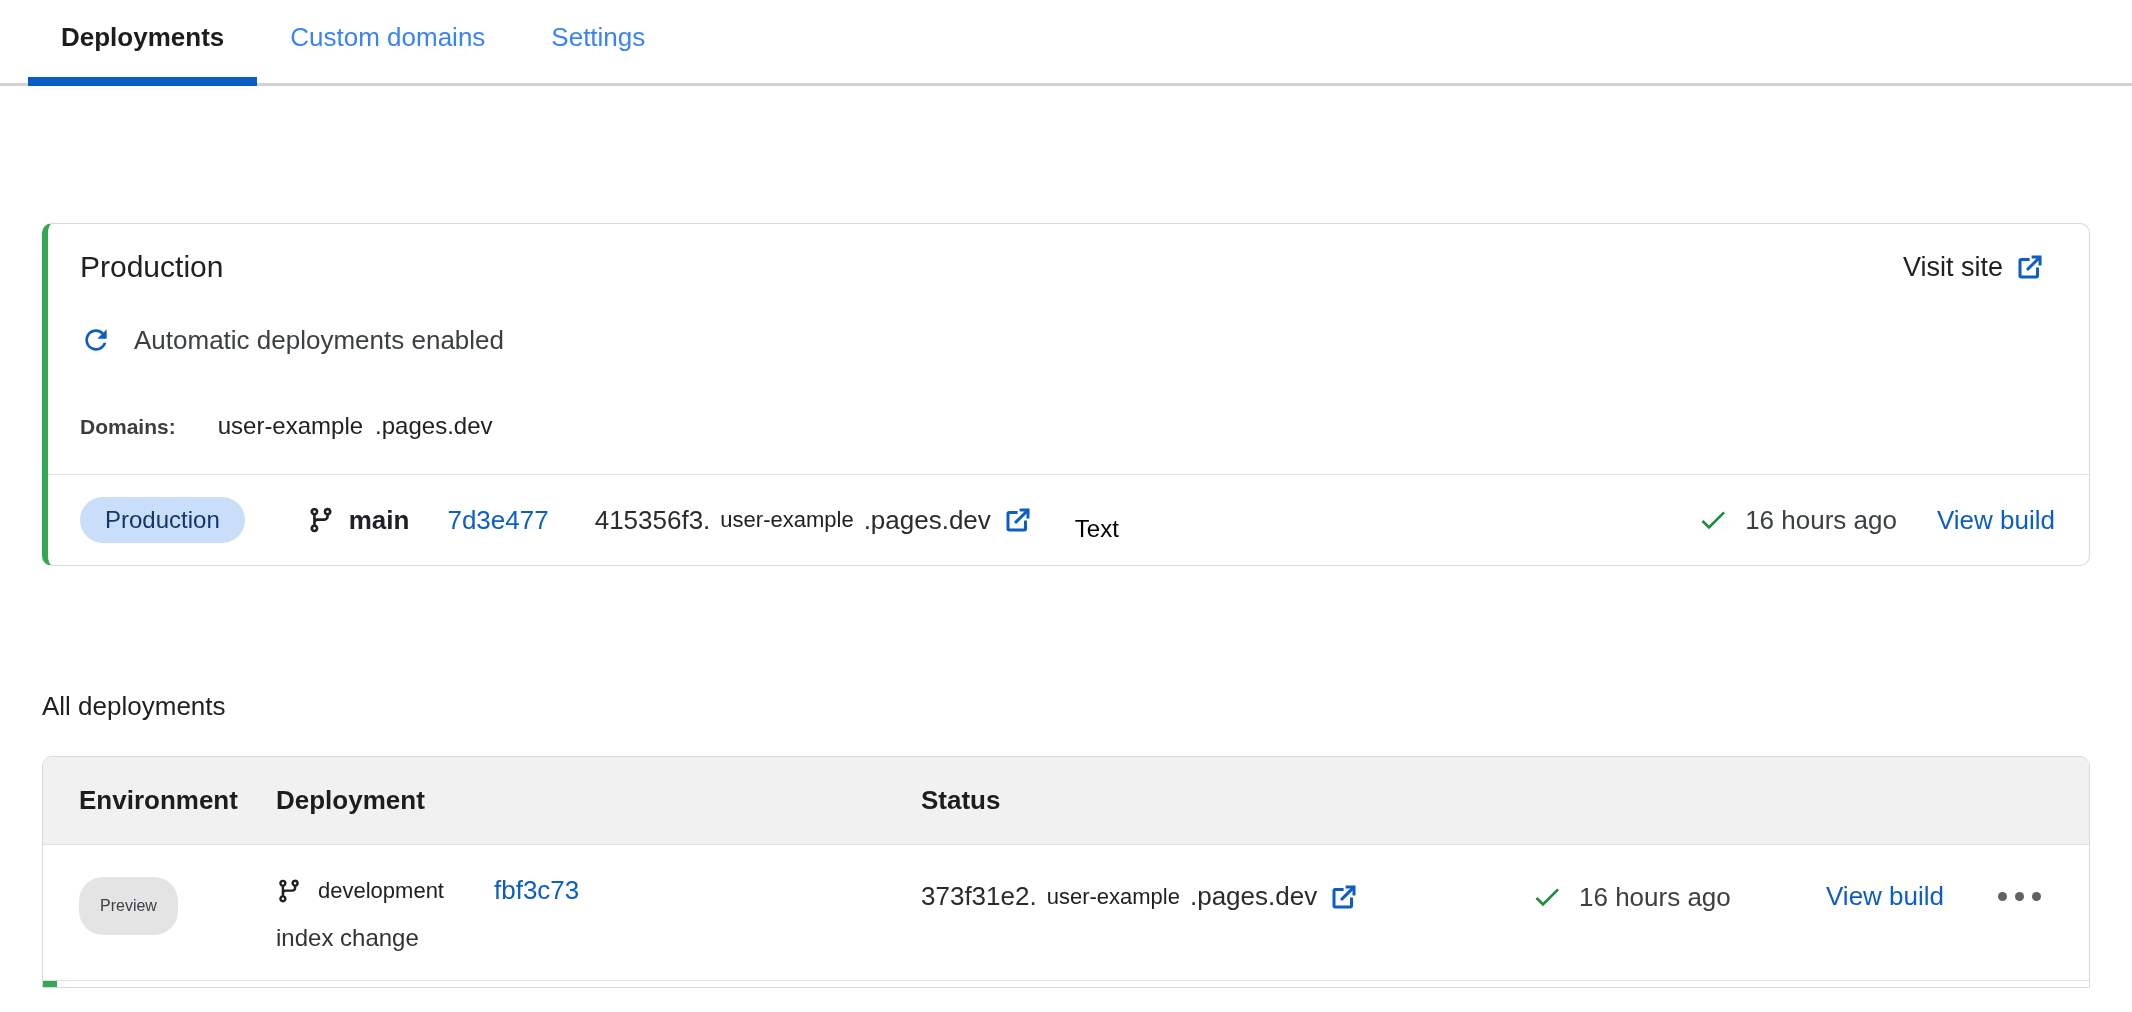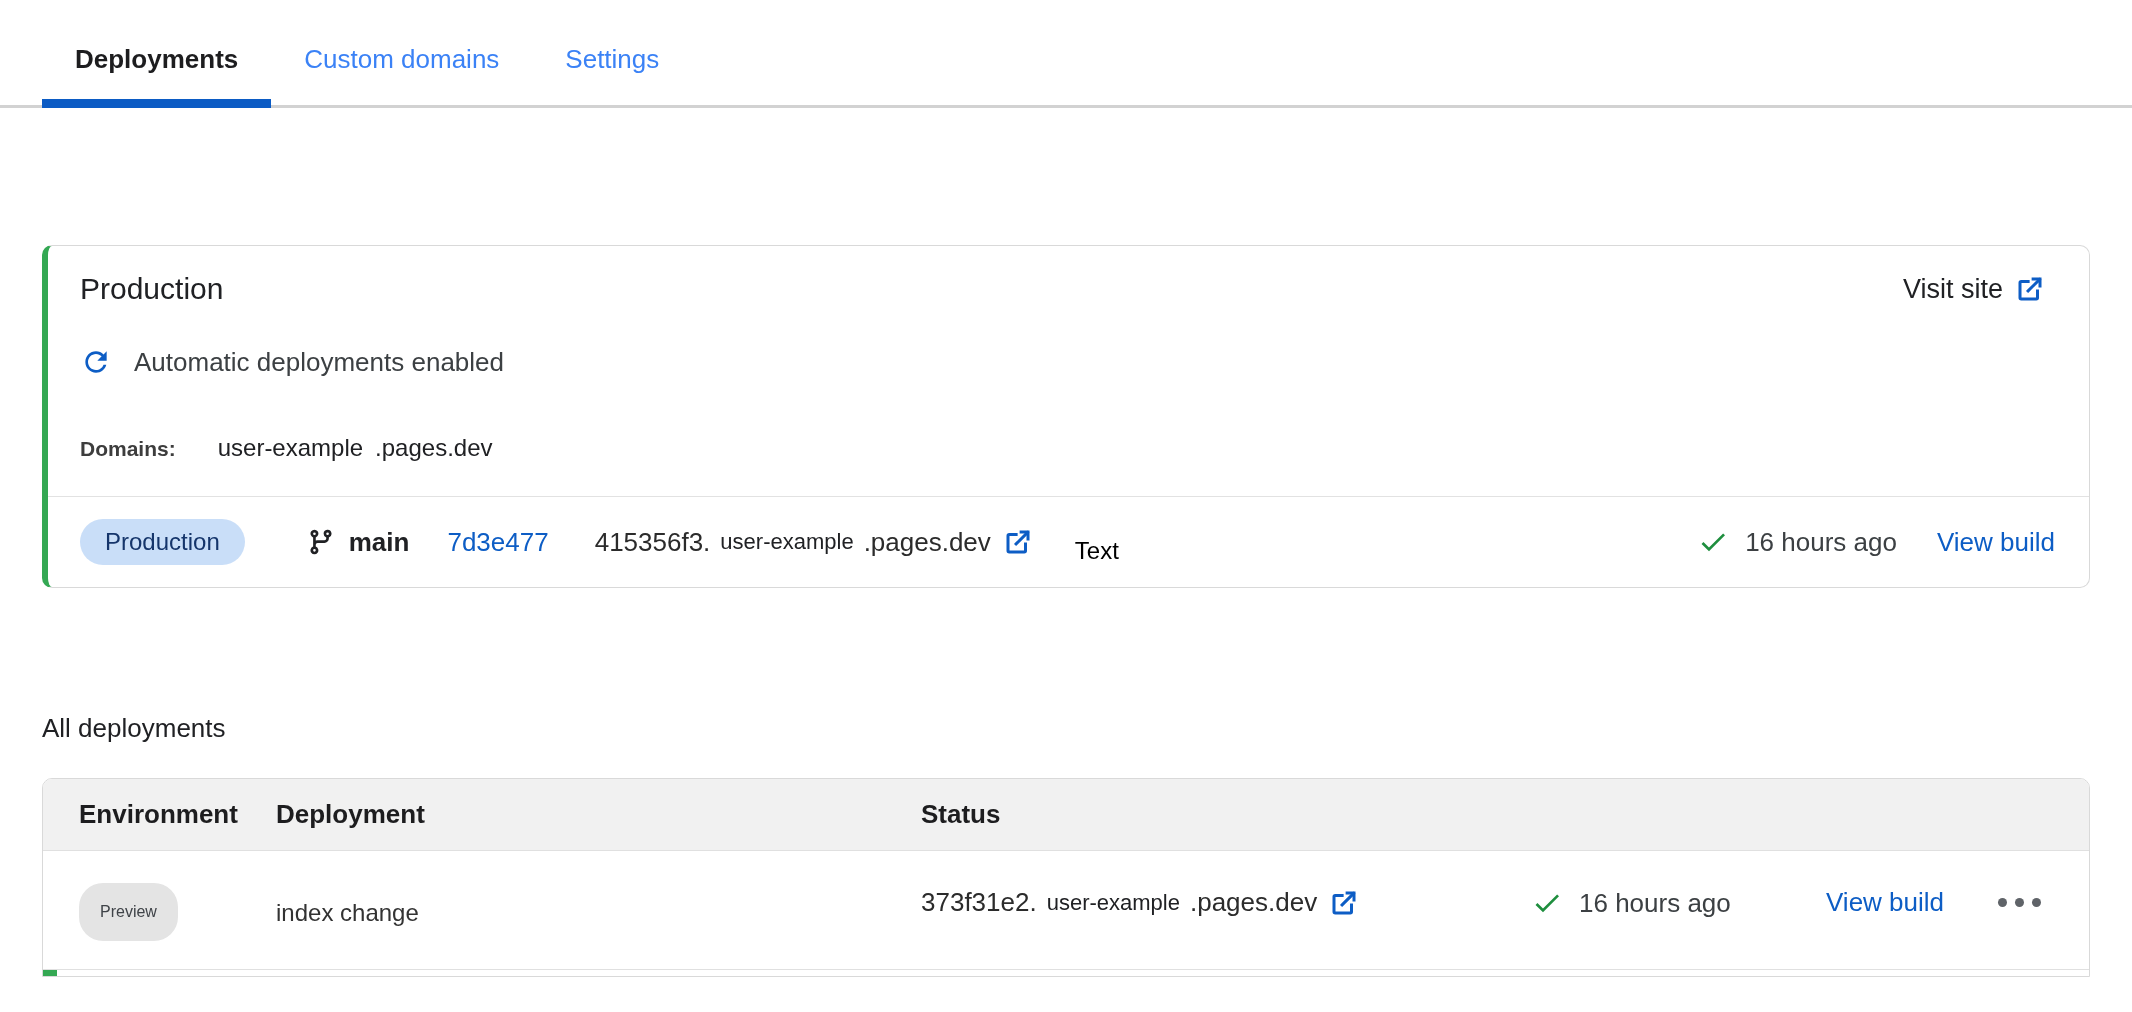--- a/index.html
+++ b/index.html
@@ -1,20 +1,20 @@
 <!DOCTYPE html>
 <html><head>
 <meta charset="utf-8">
 <style>
   * { margin:0; padding:0; box-sizing:border-box; }
   html,body { width:2132px; height:1012px; background:#ffffff; overflow:hidden;
     font-family:"Liberation Sans", sans-serif; color:#202124; }
 
   
-  .tabbar { display:flex; align-items:flex-end; padding:0 42px; border-bottom:3px solid #d2d2d2; height:108px; }
+  .tabbar { display:flex; align-items:flex-end; padding:0 28px; border-bottom:3px solid #d2d2d2; height:86px; }
   .tab { font-size:26px; color:#3b82f6; padding:0 33px 30px 33px; cursor:pointer; position:relative; white-space:nowrap; }
   .tab.active { color:#1d1d1f; font-weight:700; }
   .tab.active::after { content:""; position:absolute; left:0; right:0; bottom:-3px; height:9px; background:#0b5bc4; }
 
   
   .prod-card { margin:137px 42px 0 42px; border:1px solid #d9d9d9; border-left:6px solid #34a853;
     border-radius:10px; background:#fff; }
   .card-inner { padding:26px 44px 0 32px; }
   .card-head { display:flex; justify-content:space-between; align-items:center; }
   .card-title { font-size:30px; font-weight:400; color:#202124; }
@@ -44,21 +44,21 @@
 
   .status-group { margin-left:auto; display:flex; align-items:center; }
   .time-text { font-size:26px; color:#3c4043; margin-left:16px; }
   .view-build { font-size:26px; color:#0d5dc5; cursor:pointer; text-decoration:none; }
   .prod-row .view-build { margin-left:40px; }
 
   
   .section-title { margin:125px 42px 0 42px; font-size:26px; font-weight:400; color:#202124; }
   .deploy-table { margin:34px 42px 0 42px; border:1px solid #d9d9d9; border-radius:10px 10px 0 0; overflow:hidden; background:#fff; }
   .t-header { display:grid; grid-template-columns:197px 645px 610px 295px 1fr; background:#f1f1f1;
-    padding:0 0 0 36px; height:72px; align-items:center; border-bottom:1px solid #e0e0e0; }
+    padding:0 0 0 36px; height:88px; align-items:center; border-bottom:1px solid #e0e0e0; }
   .t-header .th { font-size:26px; font-weight:700; color:#1d1d1f; }
   .t-row { display:grid; grid-template-columns:197px 645px 610px 295px 1fr; padding:30px 0 28px 36px; align-items:start; }
   .cell-env { padding-top:2px; }
   .source-line1 { display:flex; align-items:center; }
   .source-branch { font-size:22px; color:#202124; margin-left:16px; }
   .source-line1 .hash-link { margin-left:50px; }
   .commit-msg { font-size:24px; color:#333; margin-top:18px; }
   .cell-deploy { display:flex; align-items:center; padding-top:6px; }
   .cell-status { display:flex; align-items:center; padding-top:6px; }
   .cell-actions { display:flex; align-items:center; justify-content:space-between; padding:6px 44px 0 0; }
@@ -160,20 +160,29 @@
     <span class="th">Status</span>
     <span class="th"></span>
   </div>
 
   <div class="t-row">
     <div class="cell-env">
       <span class="badge badge-preview">Preview</span>
     </div>
 
     <div class="cell-source">
+      <div class="source-line1">
+        <span>
+          <svg width="26" height="26" viewBox="0 0 16 16" fill="#202124">
+            <path d="M9.5 3.25a2.25 2.25 0 1 1 3 2.122V6A2.5 2.5 0 0 1 10 8.5H6a1 1 0 0 0-1 1v1.128a2.251 2.251 0 1 1-1.5 0V5.372a2.25 2.25 0 1 1 1.5 0v1.836A2.493 2.493 0 0 1 6 7h4a1 1 0 0 0 1-1v-.628a2.25 2.25 0 0 1-1.5-2.122ZM4.25 2.5a.75.75 0 1 0 0 1.5.75.75 0 0 0 0-1.5Zm0 9.5a.75.75 0 1 0 0 1.5.75.75 0 0 0 0-1.5Zm7.5-9.5a.75.75 0 1 0 0 1.5.75.75 0 0 0 0-1.5Z"></path>
+          </svg>
+        </span>
+        <span class="source-branch">development</span>
+        <a class="hash-link">fbf3c73</a>
+      </div>
       <div class="commit-msg">index change</div>
     </div>
 
     <div class="cell-deploy">
       <span class="url-part">373f31e2.</span>
       <span class="url-domain">user-example</span>
       <span class="url-part">.pages.dev</span>
       <a class="ext-link">
         <svg width="30" height="30" viewBox="0 0 24 24" fill="none" stroke="#0d5dc5" stroke-width="2.4" stroke-linecap="square">
           <path d="M18 13.5v5.5a1 1 0 0 1-1 1H5a1 1 0 0 1-1-1V7a1 1 0 0 1 1-1h5.5"></path>

